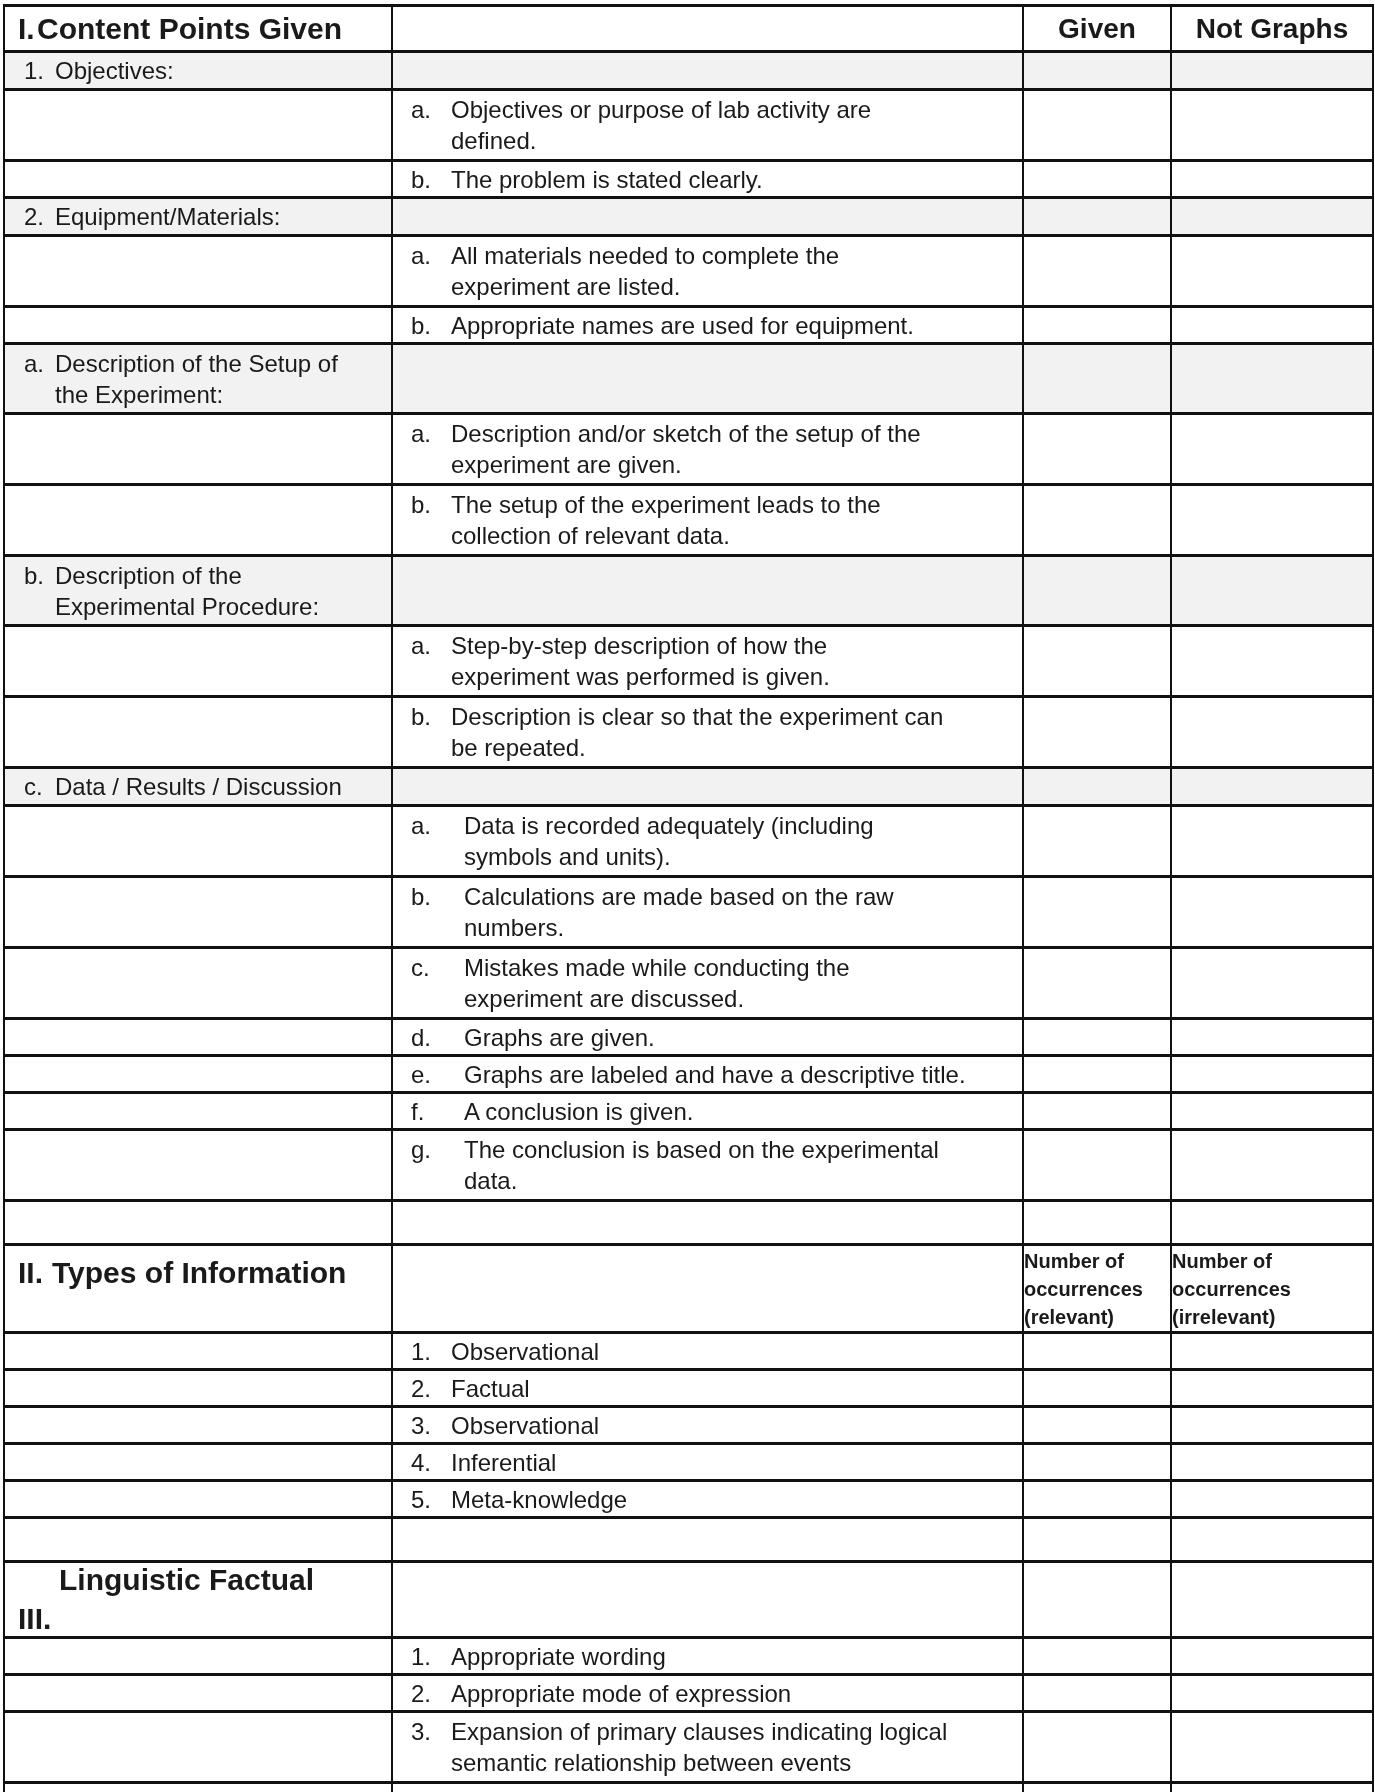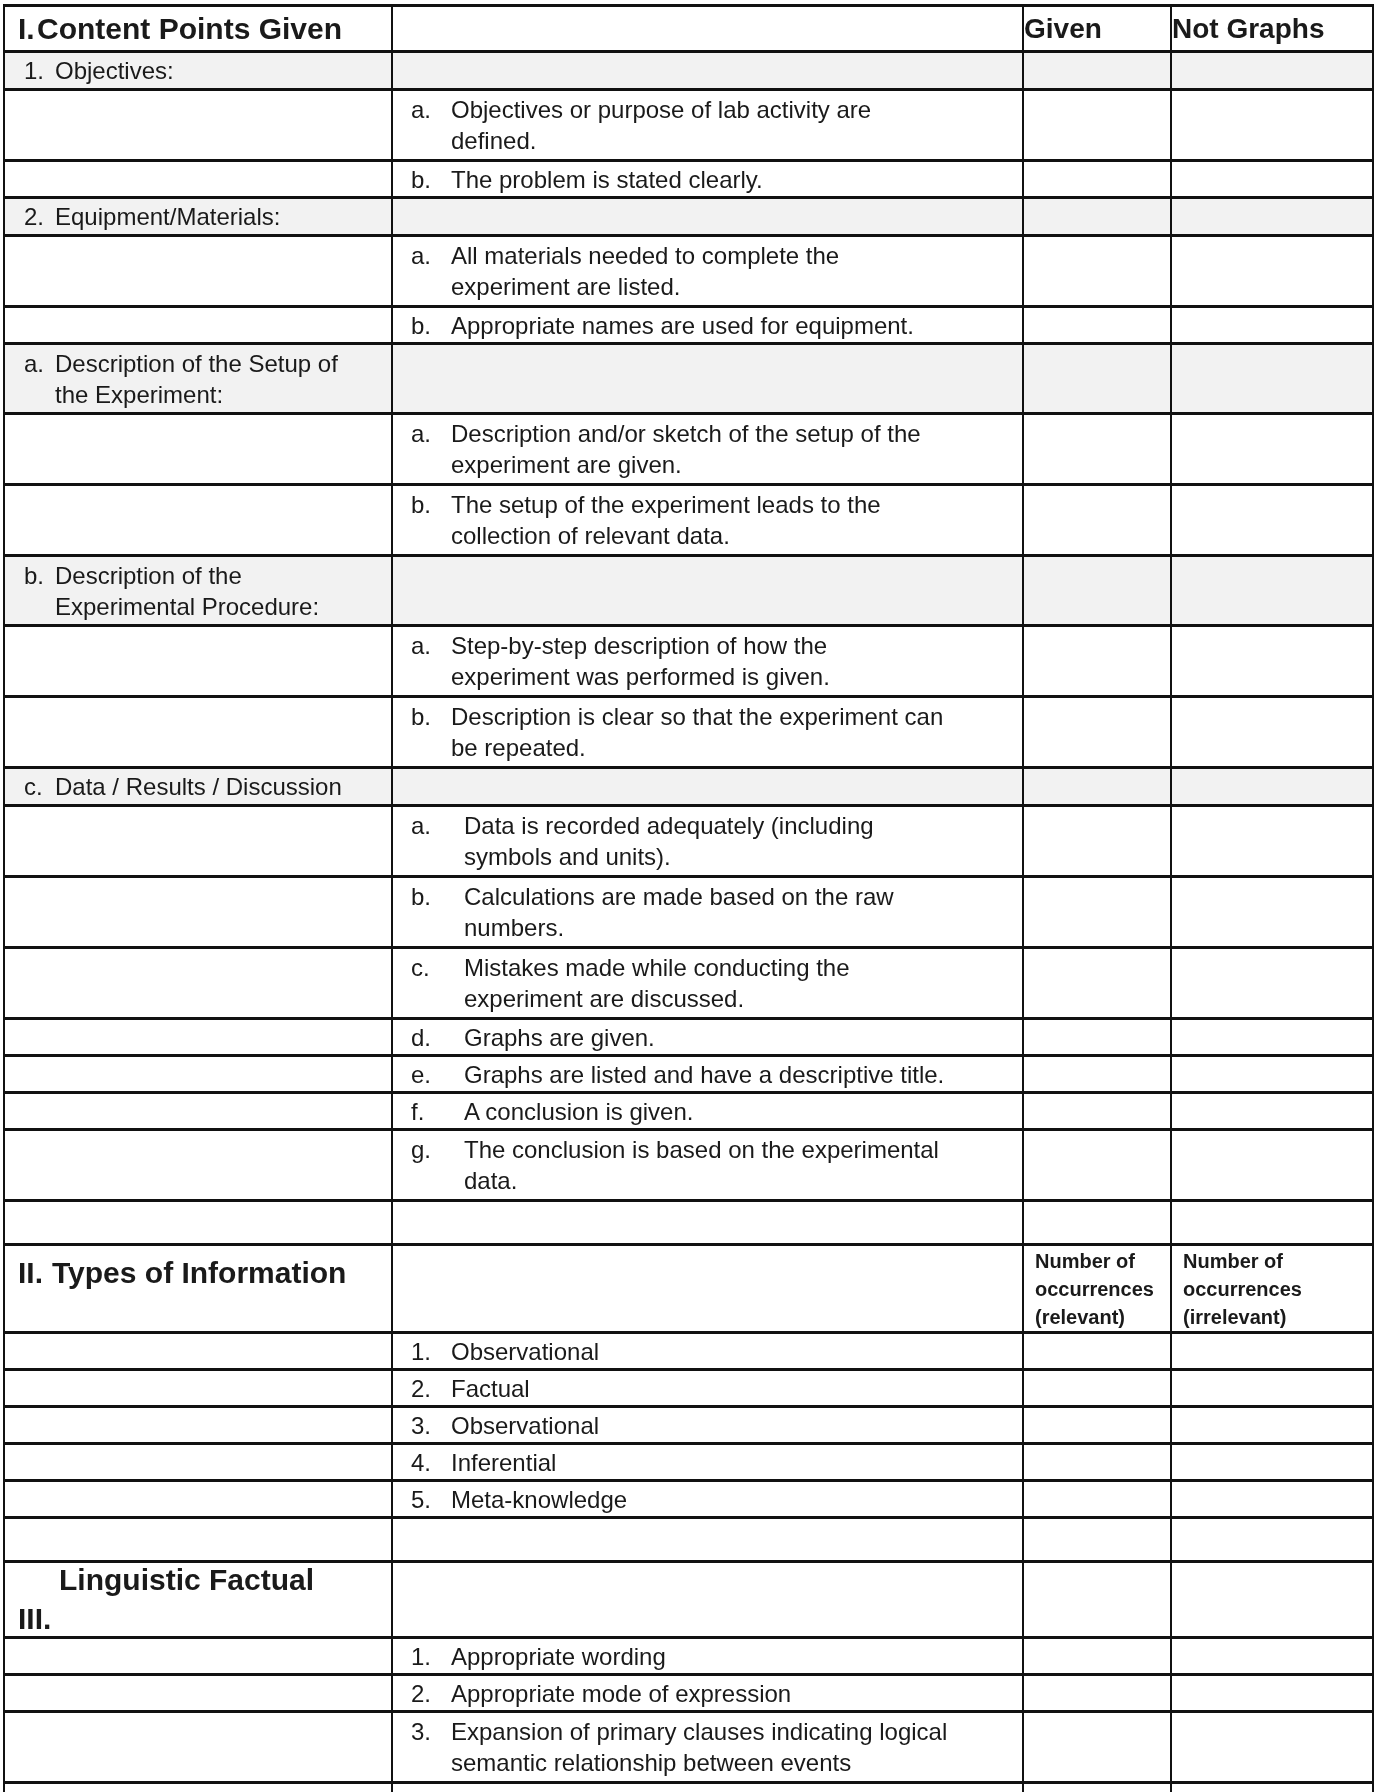--- a/index.html
+++ b/index.html
@@ -44,25 +44,25 @@
   td.col2 .hang{padding-left:18px;}
   td.col2 .lbl{flex:0 0 40px;}
   td.col2.wide .lbl{flex:0 0 53px;}
   
   tr.header-row .hang{padding-left:13px;font-weight:bold;font-size:30px;line-height:34px;}
   tr.sec-I   .num{flex:0 0 19px;}
   tr.sec-II  .num{flex:0 0 34px;}
   tr.sec-III .num{flex:0 0 41px;margin-top:39px;}
   tr.sec-II td.hdr-left{vertical-align:top;padding-top:10px;}
   tr.sec-I td.hdr-given, tr.sec-I td.hdr-notgiven{
-    font-weight:bold;font-size:28px;
+    font-weight:bold;font-size:28px;text-align:center;
   }
   tr.sec-II td.hdr-given, tr.sec-II td.hdr-notgiven{
     font-weight:bold;font-size:20px;line-height:28px;
-    text-align:left;padding-left:11px;white-space:pre-line;
+    text-align:left;white-space:pre-line;
   }
   tr.sec-III td.hdr-given, tr.sec-III td.hdr-notgiven{text-align:center;}
 </style>
 </head>
 <body>
 
 <div class="page">
   <table class="rubric">
     <colgroup>
       <col style="width:388px">
@@ -278,21 +278,21 @@
             </div>
           </td>
           <td class="col3"></td>
           <td class="col4"></td>
         </tr>
         <tr class="item-row r37">
           <td class="col1"></td>
           <td class="col2 wide">
             <div class="hang">
               <span class="lbl">e.</span>
-              <span class="txt">Graphs are listed and have a descriptive title.</span>
+              <span class="txt">Graphs are labeled and have a descriptive title.</span>
             </div>
           </td>
           <td class="col3"></td>
           <td class="col4"></td>
         </tr>
         <tr class="item-row r37">
           <td class="col1"></td>
           <td class="col2 wide">
             <div class="hang">
               <span class="lbl">f.</span>

